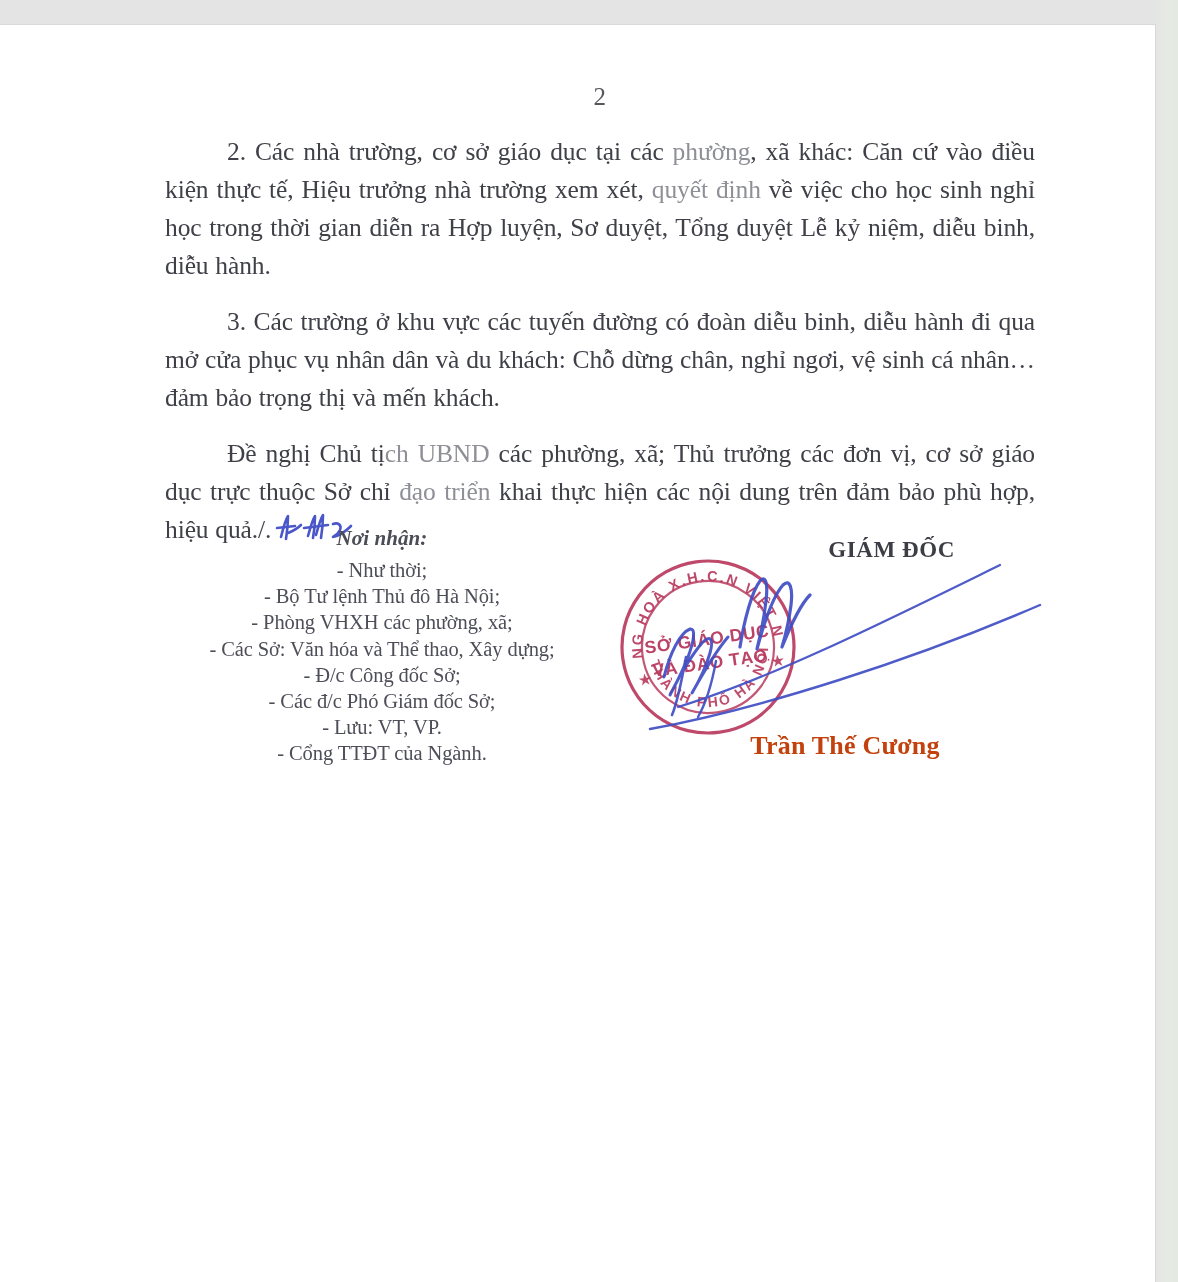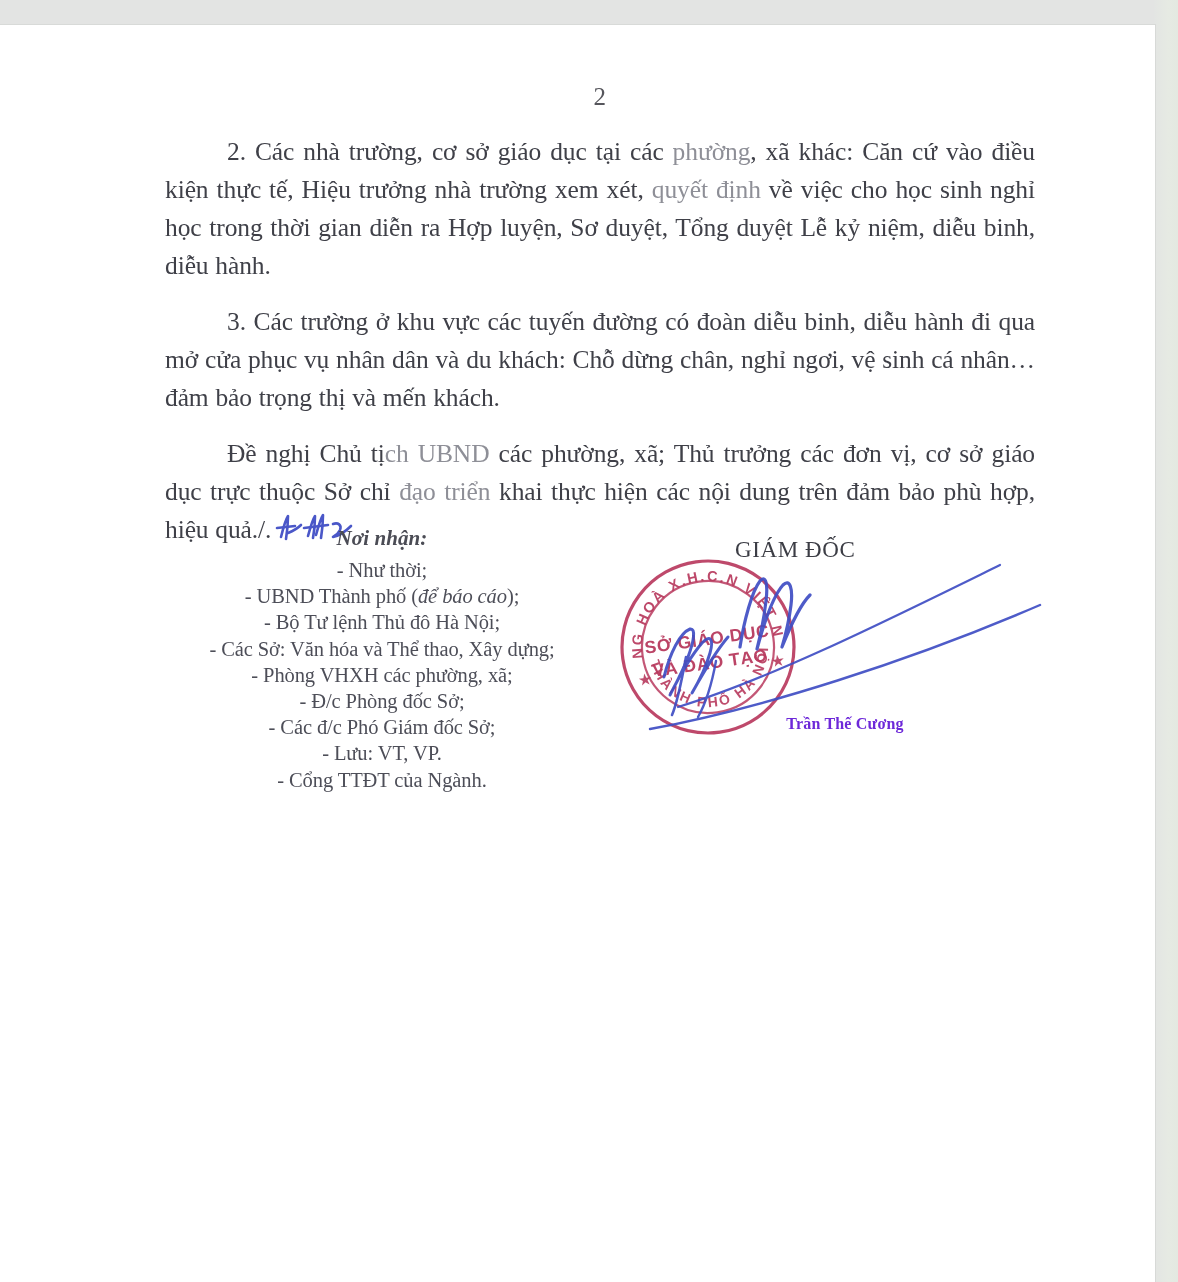--- a/index.html
+++ b/index.html
@@ -143,35 +143,35 @@
     left: 600px;
     top: 494px;
     width: 520px;
     height: 250px;
   }
   #signer-title {
     position: absolute;
     left: 135px;
     top: 18px;
     width: 220px;
-    text-align: left;
+    text-align: right;
     font-size: 23px;
-    font-weight: normal;
+    font-weight: bold;
     color: #3c3d45;
     letter-spacing: 0.6px;
   }
   #signer-name {
     position: absolute;
     left: 105px;
-    top: 196px;
+    top: 212px;
     width: 280px;
     text-align: center;
-    font-size: 16px;
+    font-size: 26px;
     font-weight: bold;
-    color: #6d28d9;
+    color: #c2410c;
     letter-spacing: 0.2px;
   }
 
   
   #seal {
     position: absolute;
     left: 18px;
     top: 38px;
     width: 180px;
     height: 180px;
@@ -220,25 +220,24 @@
               </svg></span></p>
 
       </div>
 
       <div id="lower">
 
         <div id="recipients">
           <div id="recipients-title">Nơi nhận:</div>
 
           <div class="recipient-line">- Như thời;</div>
-          <div class="recipient-line">- UBND Thành phố (<i>để báo cáo</i>);</div>
           <div class="recipient-line">- Bộ Tư lệnh Thủ đô Hà Nội;</div>
+          <div class="recipient-line">- Phòng VHXH các phường, xã;</div>
           <div class="recipient-line">- Các Sở: Văn hóa và Thể thao, Xây dựng;</div>
-          <div class="recipient-line">- Phòng VHXH các phường, xã;</div>
-          <div class="recipient-line">- Đ/c Phòng đốc Sở;</div>
+          <div class="recipient-line">- Đ/c Công đốc Sở;</div>
           <div class="recipient-line">- Các đ/c Phó Giám đốc Sở;</div>
           <div class="recipient-line">- Lưu: VT, VP.</div>
           <div class="recipient-line">- Cổng TTĐT của Ngành.</div>
         </div>
 
         <div id="signature-block">
 
           <div id="signer-title">GIÁM ĐỐC</div>
 
           <div id="seal">

